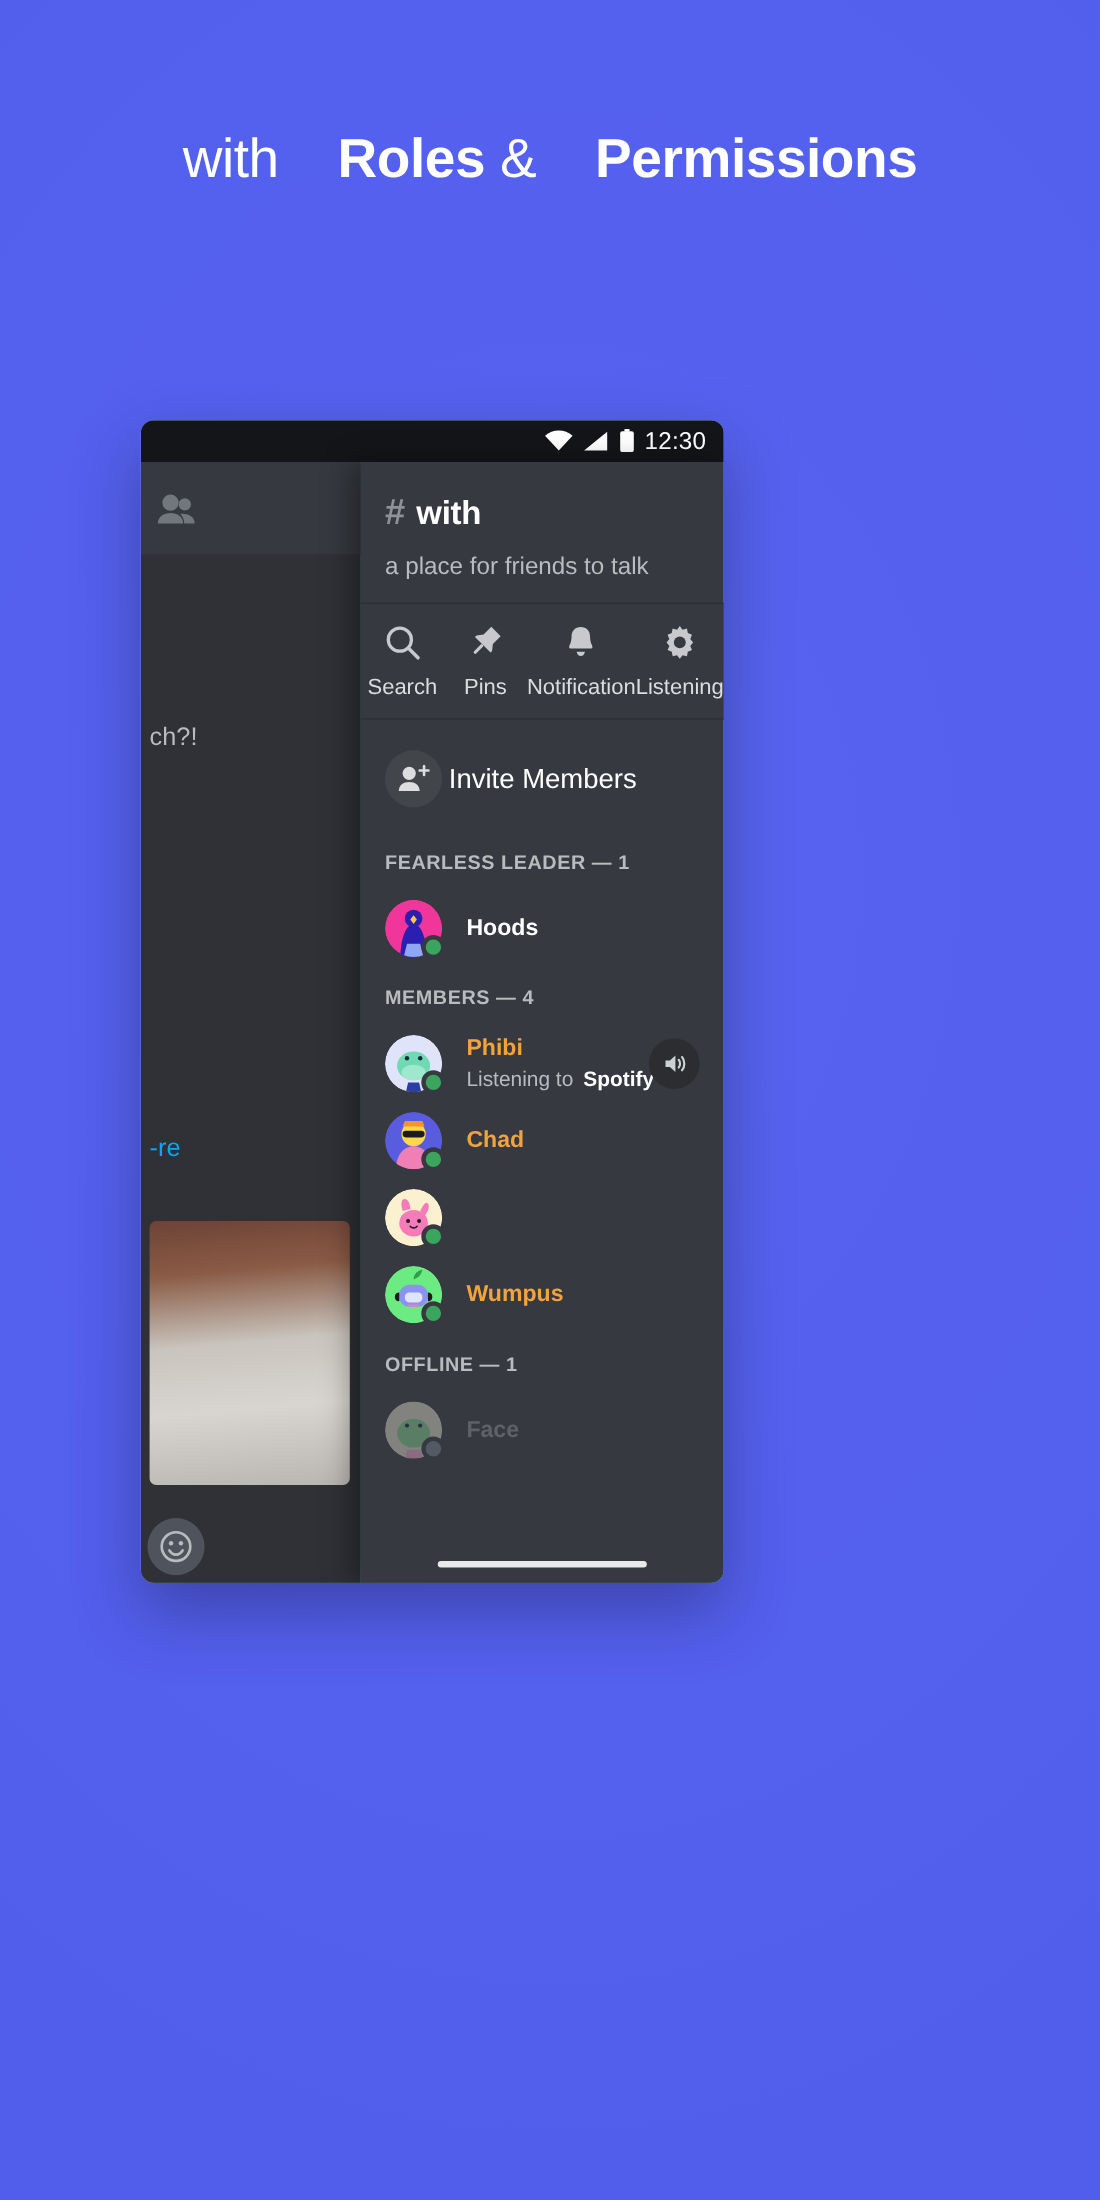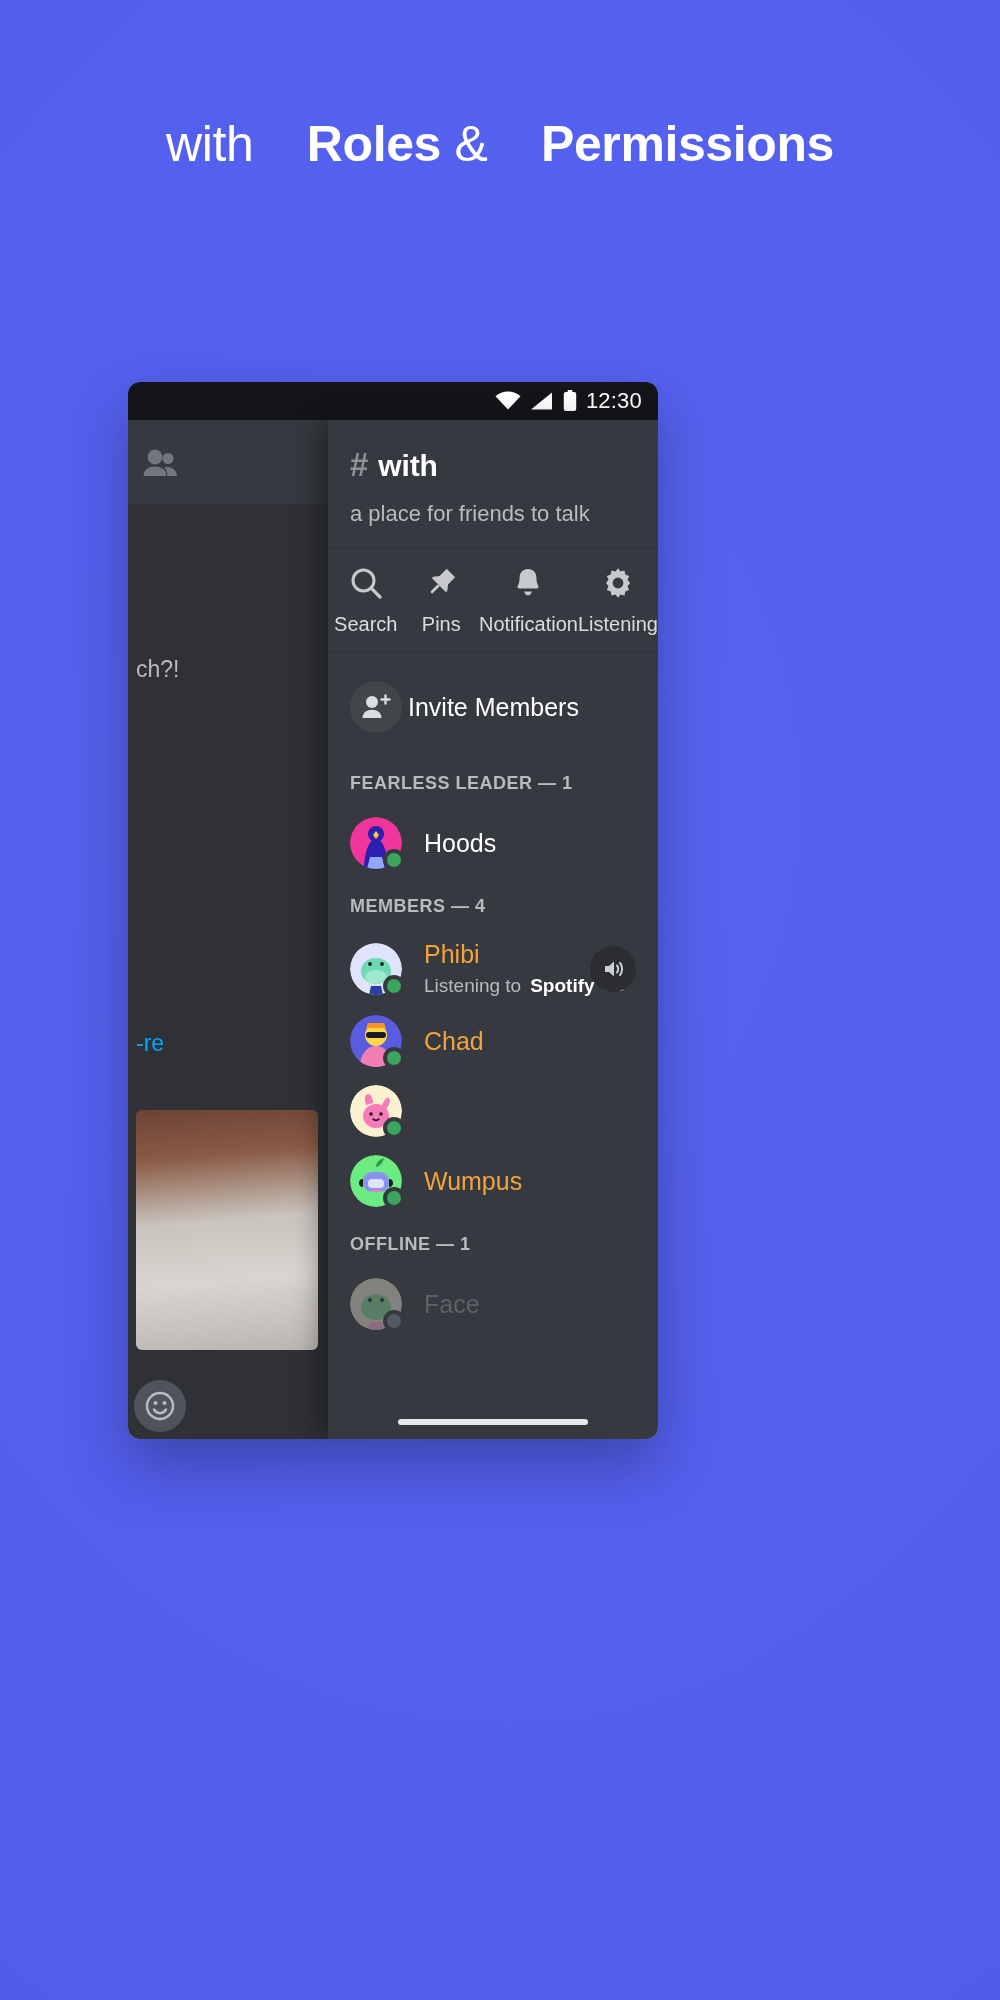--- a/index.html
+++ b/index.html
@@ -135,21 +135,21 @@
     overflow: hidden; display: block;
   }
   .dot {
     position: absolute; right: -3px; bottom: -2px;
     width: 22px; height: 22px; border-radius: 50%;
     border: 4px solid #36393f;
     background: #3ba55d;
   }
   .dot.offline { background: #747f8d; }
   .m-text { display: flex; flex-direction: column; gap: 6px; min-width: 0; }
-  .m-name { font-size: 25px; color: #f2a33c; }
+  .m-name { font-size: 21px; color: #f2a33c; font-weight: bold; }
   .m-name.lead { color: #ffffff; }
   .m-name.off { color: #8a8d91; }
   .m-status {
     font-size: 19px; color: #b9bbbe;
     display: flex; align-items: flex-start; gap: 9px;
   }
   .m-status b { color: #ffffff; font-weight: 700; }
   .statbadge {
     width: 20px; height: 16px; border-radius: 3px;
     background: #b9bbbe;

